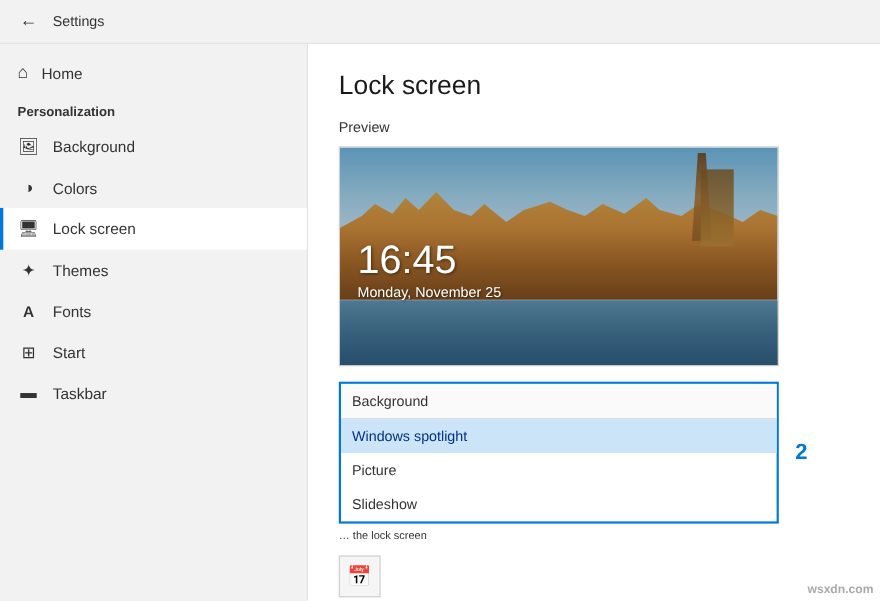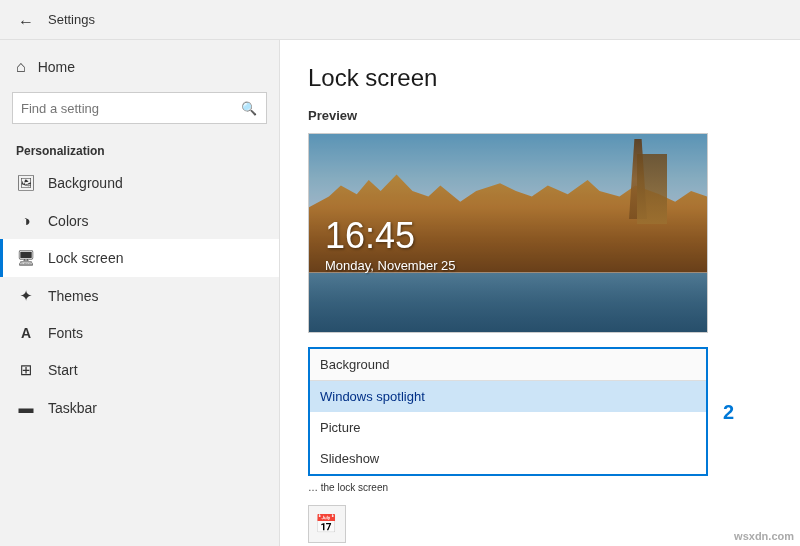--- a/index.html
+++ b/index.html
@@ -121,21 +121,21 @@
 
     .page-title {
       font-size: 24px;
       font-weight: 300;
       color: #1a1a1a;
       margin-bottom: 16px;
     }
 
     .section-label {
       font-size: 13px;
-      font-weight: 700;
+      font-weight: 400;
       color: #333;
       margin-bottom: 10px;
     }
 
     
     .preview-container {
       width: 400px;
       height: 200px;
       position: relative;
       margin-bottom: 14px;
@@ -256,24 +256,20 @@
 </div>
 
 <div class="main-layout">
 
   <div class="sidebar">
     <div class="sidebar-home">
       <span class="icon">⌂</span>
       <span>Home</span>
     </div>
 
-    <div class="search-box">
-      <input class="search-input" type="text" placeholder="Find a setting" style="">
-      <span class="search-icon-btn">🔍</span>
-    </div>
 
     <div class="sidebar-section-label">Personalization</div>
 
     <div class="sidebar-item">
       <span class="icon">🖼</span>
       <span>Background</span>
     </div>
 
     <div class="sidebar-item">
       <span class="icon">◑</span>

